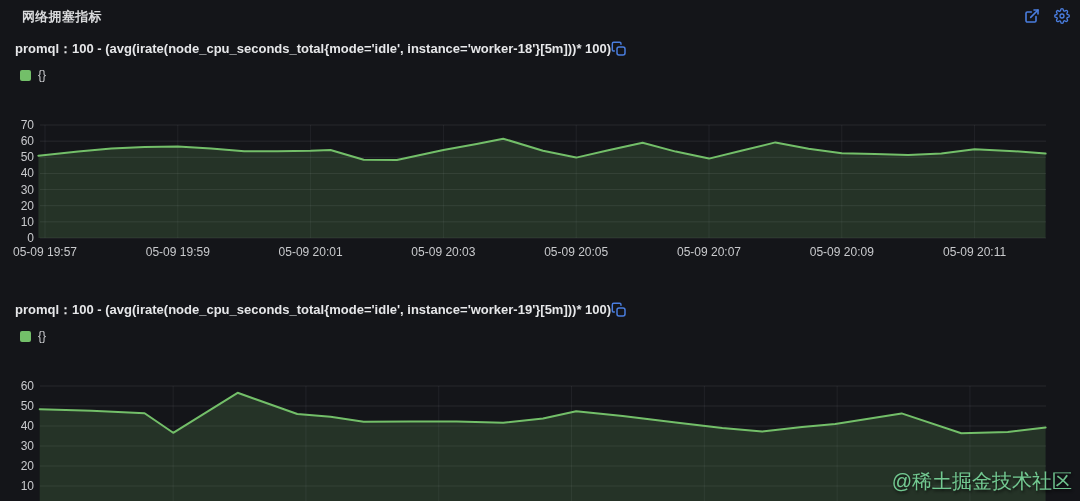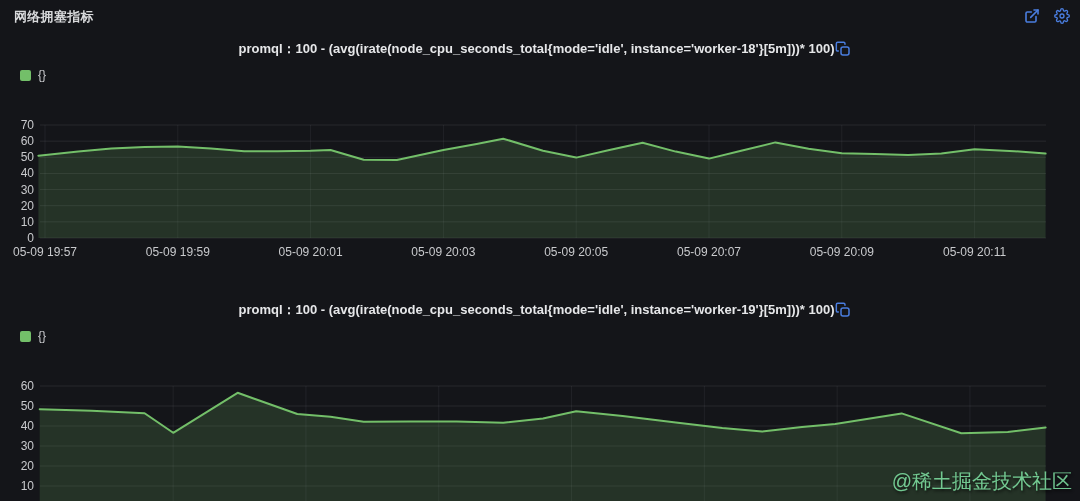--- a/index.html
+++ b/index.html
@@ -4,30 +4,30 @@
 <style>
   html,body{margin:0;padding:0;}
   body{
     width:1080px;height:501px;overflow:hidden;position:relative;
     background:#141519;
     font-family:"Liberation Sans","DejaVu Sans",sans-serif;
     -webkit-font-smoothing:antialiased;
   }
   .header{
     display:flex;align-items:flex-start;justify-content:space-between;
-    padding:8px 10px 0 14px;height:20px;text-align:right;
+    padding:8px 10px 0 22px;height:20px;text-align:right;
   }
   .panel-title{
     font-size:13px;font-weight:700;color:#d9dadc;letter-spacing:.3px;
   }
   .header-icons{display:flex;gap:14px;align-items:center;}
   .icon-btn{width:16px;height:16px;cursor:pointer;display:block;}
   .promql-row{
-    margin-top:12px;padding-left:9px;height:18px;
-    display:flex;align-items:center;gap:0;justify-content:center;
+    margin-top:12px;padding-left:15px;height:18px;
+    display:flex;align-items:center;gap:0;
   }
   .promql-row.second{margin-top:36px;}
   .promql-text{font-size:13px;font-weight:700;color:#e6e7e9;white-space:pre;}
   .legend-row{
     margin-top:10px;padding-left:20px;height:14px;
     display:flex;align-items:center;gap:7px;cursor:pointer;
   }
   .swatch{width:11px;height:11px;border-radius:2px;background:#73bf69;}
   .legend-label{font-size:12px;color:#c9cacd;}
   .chart{display:block;margin-top:28px;}

